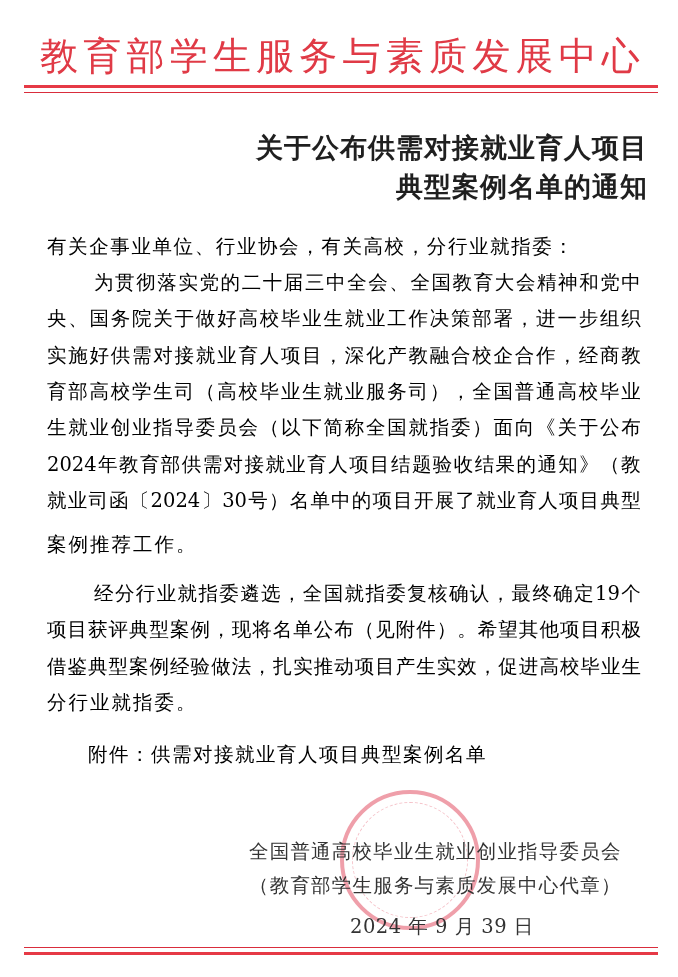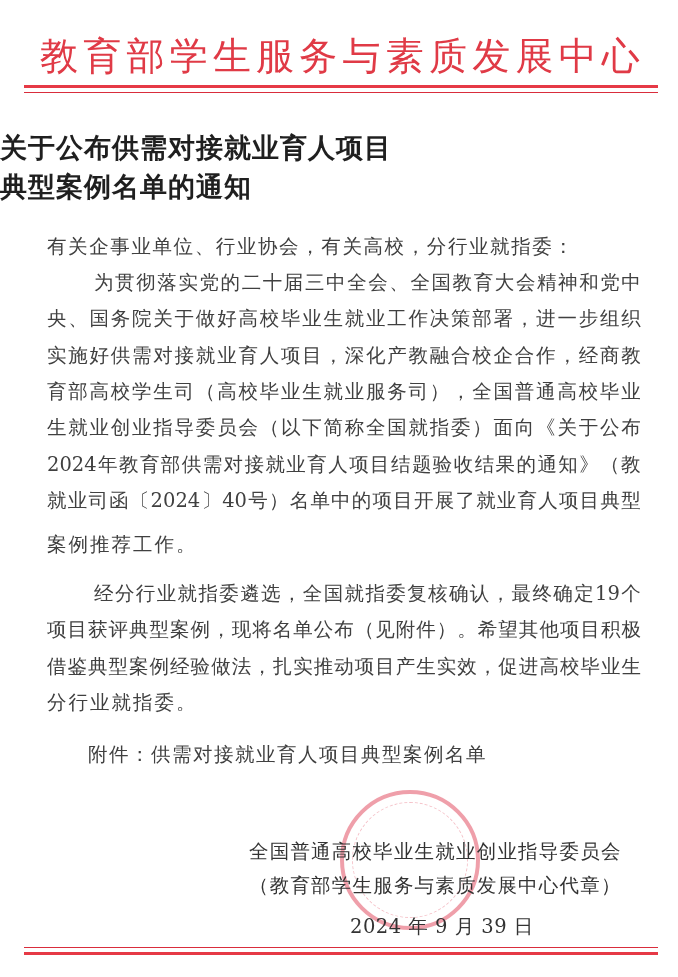--- a/index.html
+++ b/index.html
@@ -3,23 +3,23 @@
 <meta charset="utf-8">
 <style>
   html, body { margin: 0; padding: 0; background: #ffffff; }
   body { width: 678px; height: 977px; position: relative; overflow: hidden;
          font-family: "DejaVu Serif", "Liberation Serif", serif; color: #2b2b2b; }
   .masthead { position: absolute; left: 0; top: 30px; width: 678px; height: 52px;
               display: flex; justify-content: space-between; padding: 0 38px 0 40px; box-sizing: border-box; }
   .masthead span { color: #e03a46; font-size: 38px; line-height: 52px; font-family: "DejaVu Serif", serif; font-weight: normal; }
   .rule-thick { position: absolute; left: 24px; width: 634px; height: 3px; background: #e63946; }
   .rule-thin { position: absolute; left: 24px; width: 634px; height: 1px; background: #d92d3c; }
-  .title { position: absolute; left: 0; width: 648px; text-align: left; font-size: 27px; font-weight: bold;
+  .title { position: absolute; left: 0; width: 648px; text-align: right; font-size: 27px; font-weight: bold;
            color: #1f1f1f; line-height: 40px; font-family: "DejaVu Serif", serif; letter-spacing: 1px; }
-  .line { position: absolute; left: 47px; width: 594px; font-size: 19.5px; line-height: 36px; color: #404040;
+  .line { position: absolute; left: 47px; width: 594px; font-size: 19.5px; line-height: 36px; color: #000000;
           white-space: nowrap; display: flex; justify-content: space-between; }
   .line.left { justify-content: flex-start; letter-spacing: 2px; }
   .line span.t { display: block; }
   .seal { position: absolute; left: 340px; top: 790px; width: 140px; height: 140px; border-radius: 50%;
           border: 4px solid rgba(226, 80, 100, 0.55); box-sizing: border-box; }
   .seal-inner { position: absolute; left: 352px; top: 802px; width: 116px; height: 116px; border-radius: 50%;
                 border: 1px dashed rgba(226, 80, 100, 0.35); box-sizing: border-box; }
   .sign { position: absolute; font-size: 19.5px; line-height: 34px; color: #333; white-space: nowrap; letter-spacing: 2px; margin-left: 11px; }
 </style>
 </head>
@@ -228,21 +228,21 @@
       <span class="t">教</span>
     </div>
     <div class="line" style="top: 482.8px;">
       <span class="t">就</span>
       <span class="t">业</span>
       <span class="t">司</span>
       <span class="t">函</span>
       <span class="t">〔</span>
       <span class="t">2024</span>
       <span class="t">〕</span>
-      <span class="t">40</span>
+      <span class="t">30</span>
       <span class="t">号</span>
       <span class="t">）</span>
       <span class="t">名</span>
       <span class="t">单</span>
       <span class="t">中</span>
       <span class="t">的</span>
       <span class="t">项</span>
       <span class="t">目</span>
       <span class="t">开</span>
       <span class="t">展</span>

